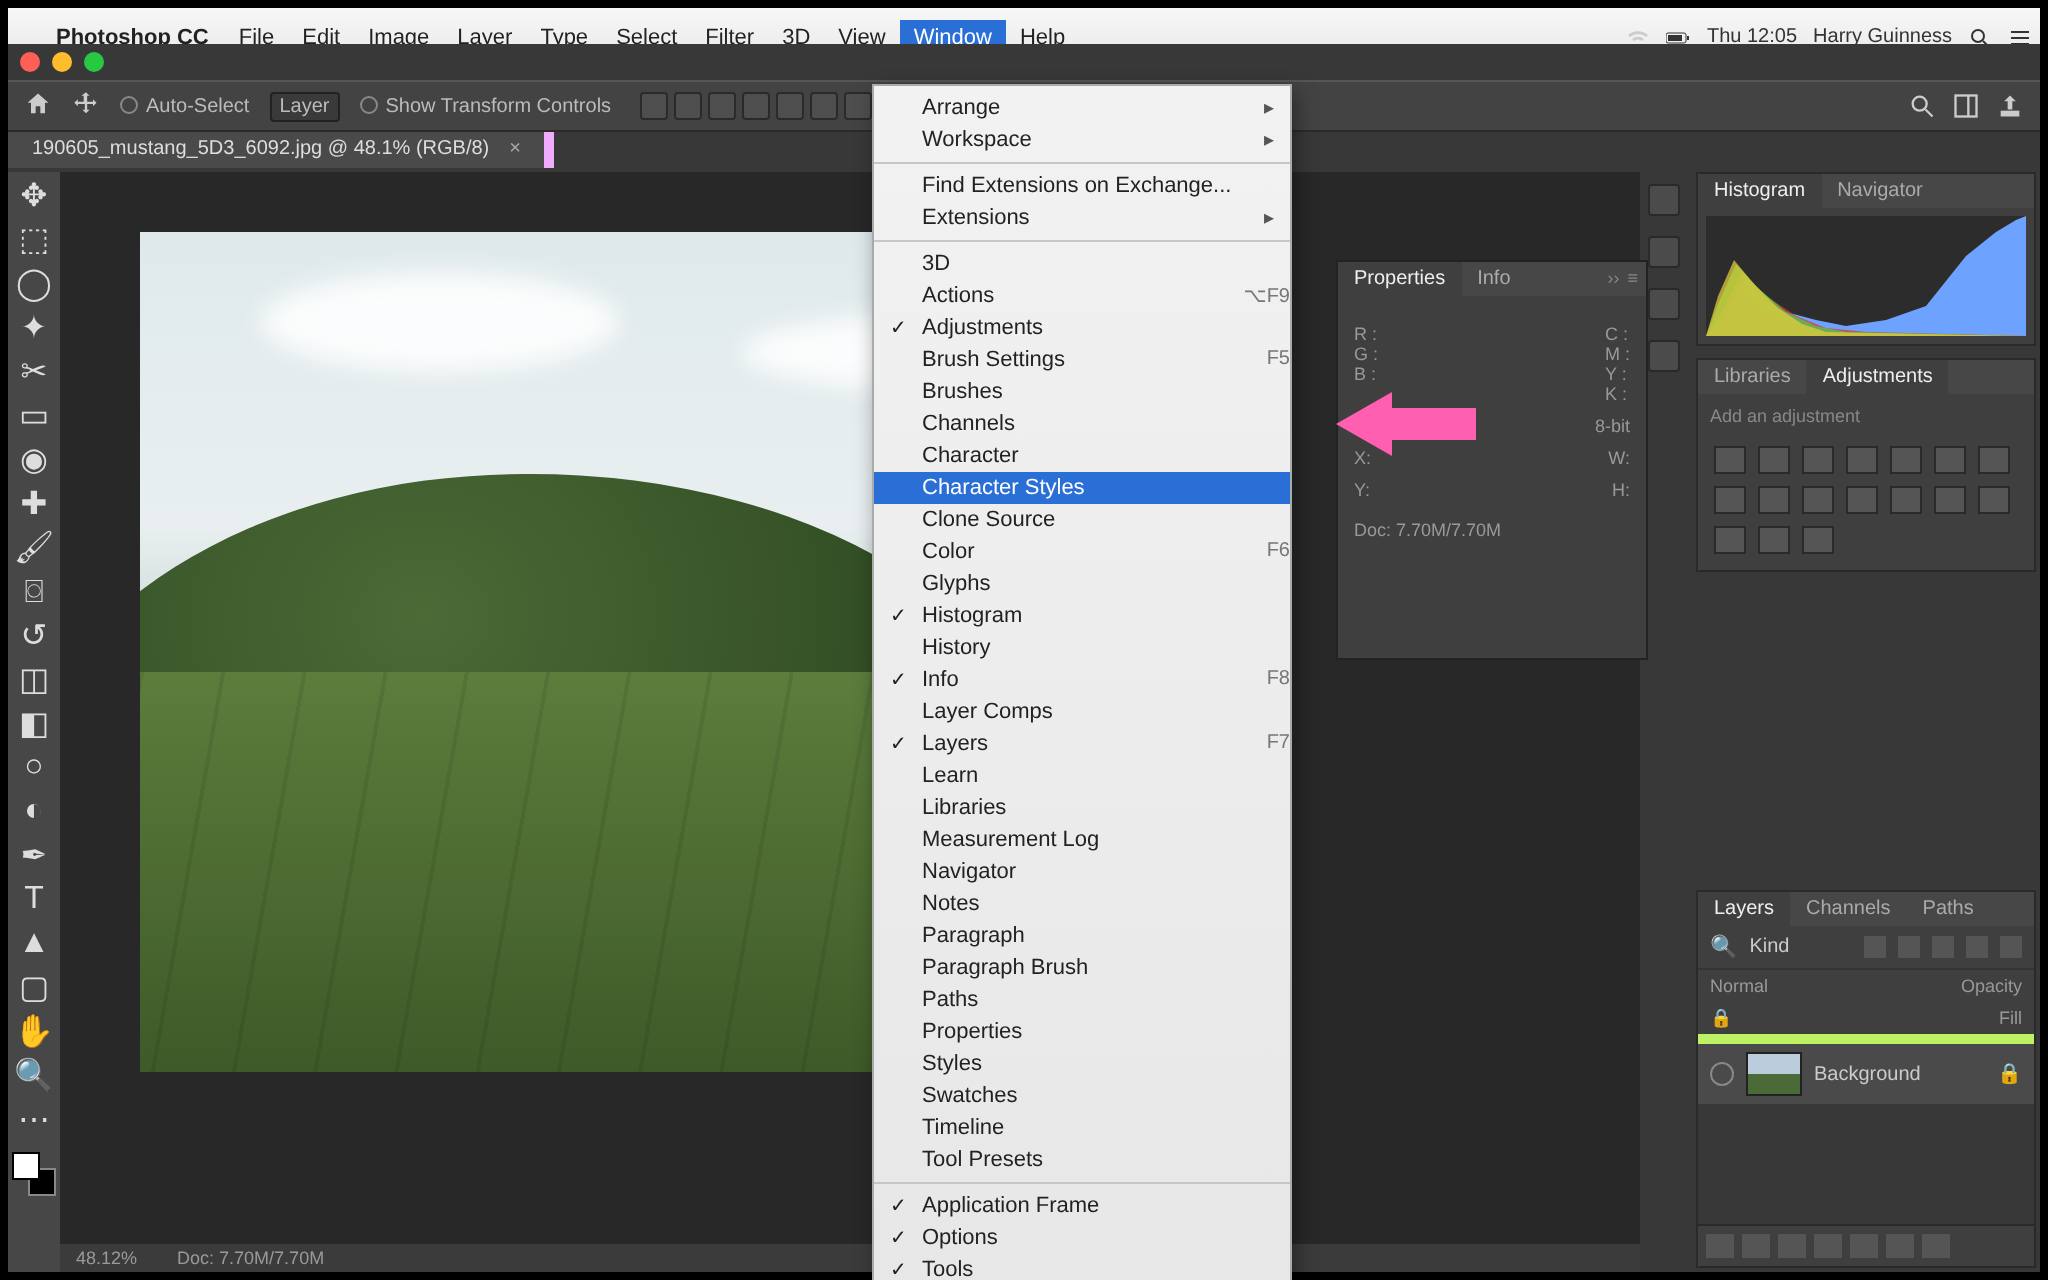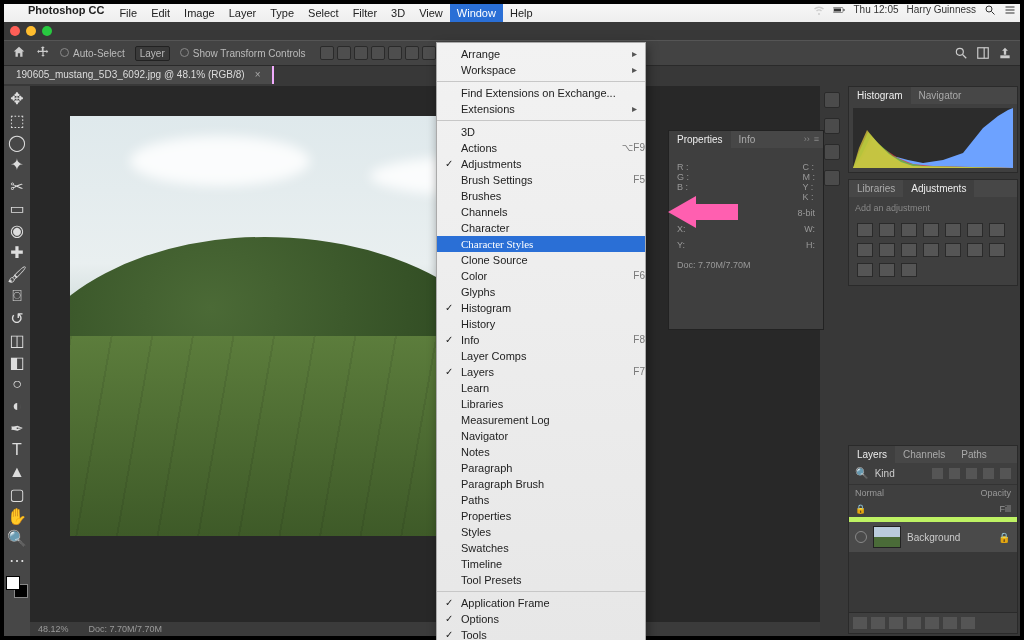--- a/index.html
+++ b/index.html
@@ -1,19 +1,19 @@
 <!DOCTYPE html>
 <html><head>
 <meta charset="utf-8">
 <style>
   * { margin: 0; padding: 0; box-sizing: border-box; font-family: -apple-system, "Helvetica Neue", Arial, sans-serif; }
   html, body { width: 1024px; height: 640px; overflow: hidden; background: #000; }
   .frame { position: relative; width: 1024px; height: 640px; background:#000; border:2px solid #000; }
   
-  .mac-menu { position:absolute; top:2px; left:2px; right:2px; height:29px; background:linear-gradient(#f7f7f7,#e8e8e8); display:flex; font-size:11px; color:#222; }
+  .mac-menu { position:absolute; top:2px; left:2px; right:2px; height:29px; background:linear-gradient(#f7f7f7,#e8e8e8); display:flex; align-items:center; font-size:11px; color:#222; }
   .mac-menu .apple { width:16px; text-align:center; }
   .mac-menu .app-name { font-weight:600; padding:0 8px; }
   .mac-menu .mitem { padding:0 7px; height:18px; line-height:18px; cursor:default; }
   .mac-menu .mitem.active { background:#2a6fd6; color:#fff; }
   .mac-menu .spacer { flex:1; }
   .mac-menu .sys { padding:0 4px; font-size:10px; color:#333; }
   .mac-menu .sys svg { width:12px; height:12px; vertical-align:middle; }
   
   .app { position:absolute; top:20px; left:2px; right:2px; bottom:2px; background:#383838; }
   .traffic-lights { position:absolute; top:4px; left:6px; display:flex; gap:6px; }
@@ -21,21 +21,21 @@
   .tl.red{background:#ff5f57;} .tl.yellow{background:#ffbd2e;} .tl.green{background:#28c940;}
   .options-bar { position:absolute; top:18px; left:0; right:0; height:26px; background:#434343; border-top:1px solid #555; border-bottom:1px solid #2a2a2a; display:flex; align-items:center; gap:10px; padding:0 8px; font-size:10px; color:#bbb; }
   .options-bar .home { width:14px; height:14px; }
   .options-bar .chk { display:flex; align-items:flex-start; gap:4px; }
   .options-bar .round { width:9px;height:9px;border:1px solid #888;border-radius:50%; }
   .options-bar .sel { background:#3a3a3a; border:1px solid #222; padding:1px 4px; border-radius:2px; }
   .options-bar .iconstrip { display:flex; gap:3px; margin-left:4px;}
   .options-bar .iconstrip span{ width:14px;height:14px;background:#4e4e4e;border:1px solid #2a2a2a;border-radius:2px;}
   .options-bar .right-icons { margin-left:auto; display:flex; gap:8px; color:#ccc; }
   .options-bar .right-icons span{width:14px;height:14px;display:inline-block;}
-  .doc-tab { position:absolute; top:44px; left:0; height:18px; padding:0 12px; font-size:10px; line-height:18px; color:#ddd; background:#4a4a4a; border-right:2px solid #f0abfc; }
+  .doc-tab { position:absolute; top:44px; left:0; height:18px; padding:0 12px; font-size:10px; line-height:18px; color:#ddd; background:#4a4a4a; border-right:5px solid #f0abfc; }
   .doc-tab .x { margin-left:10px; color:#aaa; }
   
   .tools { position:absolute; top:64px; left:0; width:26px; bottom:0; background:#474747; display:flex; flex-direction:column; align-items:center; padding-top:2px; gap:2px; }
   .tools .tool { width:22px; height:20px; display:flex; align-items:center; justify-content:center; border-radius:2px; color:#ddd; }
   .tools .swatch { margin-top:4px; position:relative; width:22px;height:22px; }
   .tools .swatch .fg{position:absolute;top:0;left:0;width:14px;height:14px;background:#fff;border:1px solid #000;}
   .tools .swatch .bg{position:absolute;bottom:0;right:0;width:14px;height:14px;background:#000;border:1px solid #888;}
   
   .canvas-wrap { position:absolute; top:64px; left:26px; right:200px; bottom:14px; background:#282828; }
   .canvas { position:absolute; top:30px; left:40px; width:560px; height:420px; background:#cfd; overflow:hidden; }
@@ -77,21 +77,21 @@
   .float-panel .tab.active{color:#eee;background:#3f3f3f;}
   .float-panel .inner{padding:8px;font-size:9px;color:#999;}
   .float-panel .row{display:flex;justify-content:space-between;margin:6px 0;}
   .float-panel .close-icons{position:absolute;top:3px;right:4px;display:flex;gap:4px;color:#888;font-size:9px;}
   
   .dropdown { position:absolute; top:20px; left:432px; width:210px; background:linear-gradient(#f2f2f2,#e7e7e7); border:1px solid #aaa; box-shadow:2px 4px 10px rgba(0,0,0,0.4); font-size:11px; color:#222; padding:3px 0; }
   .dropdown .dmi { padding:2px 22px 2px 24px; position:relative; white-space:nowrap; }
   .dropdown .dmi.sub::after{content:"▸";position:absolute;right:8px;top:2px;font-size:10px;color:#555;}
   .dropdown .dmi .sc{position:absolute;right:0;color:#777;font-size:10px;}
   .dropdown .dmi.checked::before{content:"✓";position:absolute;left:8px;top:2px;font-size:10px;}
-  .dropdown .dmi.hl{ background:#2a6fd6; color:#fff;font-family:Liberation Serif, serif; }
+  .dropdown .dmi.hl{ background:#2a6fd6; color:#fff; }
   .dropdown .sep{ height:1px; background:#c7c7c7; margin:3px 0; }
   
   .arrow { position:absolute; top:170px; left:664px; }
   .arrow svg{display:block;}
   
   .status { position:absolute; left:26px; right:200px; bottom:0; height:14px; background:#3b3b3b; color:#9a9a9a; font-size:9px; display:flex; align-items:center; gap:20px; padding:0 8px; }
   
   .ico{fill:#ccc;}
 </style>
 </head>

